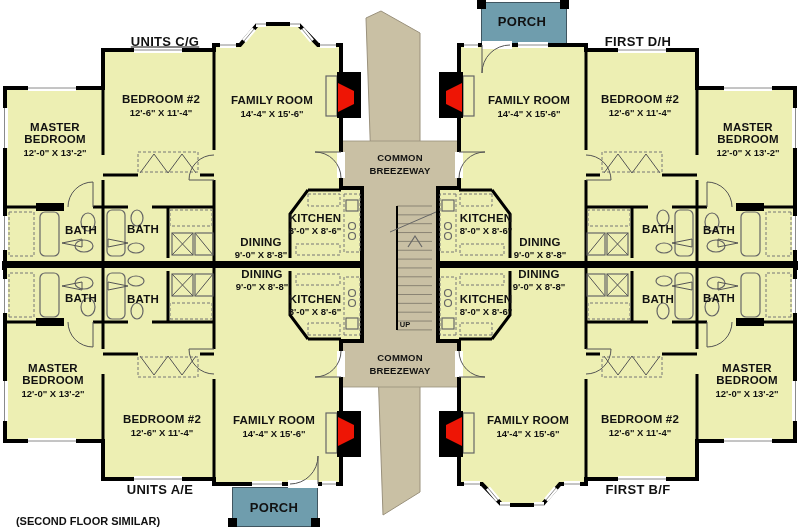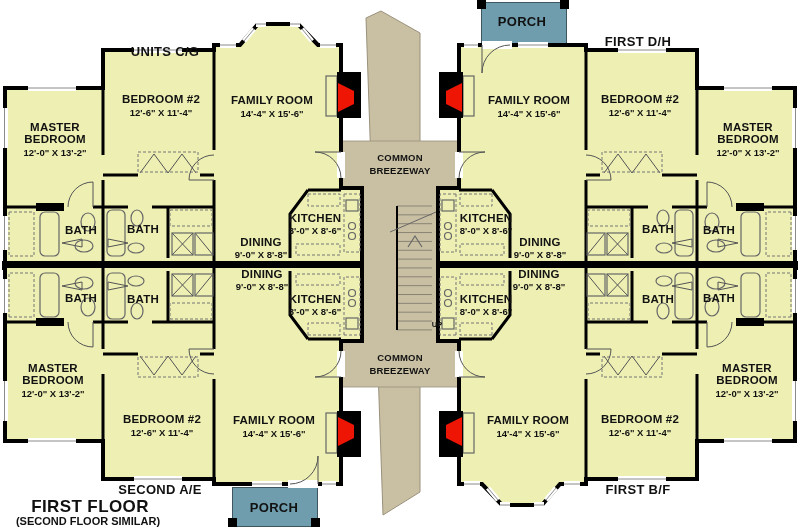--- a/index.html
+++ b/index.html
@@ -291,23 +291,23 @@
         <rect x="337" y="72" width="24" height="46" fill="#000"></rect>
         <polygon points="338,83 354,91 354,104 338,112" fill="var(--red)"></polygon>
         <rect x="337" y="152" width="8" height="26" fill="#fff"></rect>
         <path class="thin" d="M315,152 A26,26 0 0 1 341,178 M341,152 L315,152"></path>
         <path class="thin" d="M68,207 A25,25 0 0 1 93,182 M93,207 L93,182"></path>
         <path class="thin" d="M214,155 A25,25 0 0 0 189,180 M214,180 L189,180"></path>
       </g>
     </svg>
     </div>
 
-  <div class="lbl big" style="left:165px;top:51px;">UNITS C/G</div>
+  <div class="lbl big" style="left:165px;top:41px;text-decoration:underline;">UNITS C/G</div>
   <div class="lbl big" style="left:638px;top:41px;">FIRST D/H</div>
-  <div class="lbl big" style="left:160px;top:489px;">SECOND A/E</div>
+  <div class="lbl big" style="left:160px;top:489px;">UNITS A/E</div>
   <div class="lbl big" style="left:638px;top:489px;">FIRST B/F</div>
 
   <div class="lbl name" style="left:55px;top:128px;">MASTER</div>
   <div class="lbl name" style="left:55px;top:140px;">BEDROOM</div>
   <div class="lbl dims" style="left:55px;top:153px;">12'-0" X 13'-2"</div>
   <div class="lbl name" style="left:748px;top:128px;">MASTER</div>
   <div class="lbl name" style="left:748px;top:140px;">BEDROOM</div>
   <div class="lbl dims" style="left:748px;top:153px;">12'-0" X 13'-2"</div>
   <div class="lbl name" style="left:53px;top:369px;">MASTER</div>
   <div class="lbl name" style="left:53px;top:381px;">BEDROOM</div>
@@ -362,18 +362,17 @@
   <div class="lbl name" style="left:719px;top:299px;">BATH</div>
 
   <div class="lbl bw" style="left:400px;top:158px;">COMMON</div>
   <div class="lbl bw" style="left:400px;top:171px;">BREEZEWAY</div>
   <div class="lbl bw" style="left:400px;top:358px;">COMMON</div>
   <div class="lbl bw" style="left:400px;top:371px;">BREEZEWAY</div>
 
   <div class="lbl big" style="left:522px;top:21px;">PORCH</div>
   <div class="lbl big" style="left:274px;top:507px;">PORCH</div>
 
-  <div class="lbl small" style="left:437px;top:325px;">UP</div>
-
-  <div class="lbl title1" style="left:90px;top:506px;">FIRST FLOOR</div>
+  <div class="lbl small" style="left:405px;top:325px;">UP</div>
+
   <div class="lbl title2" style="left:88px;top:521px;">(SECOND FLOOR SIMILAR)</div>
 
 </div>
 
 </body></html>

